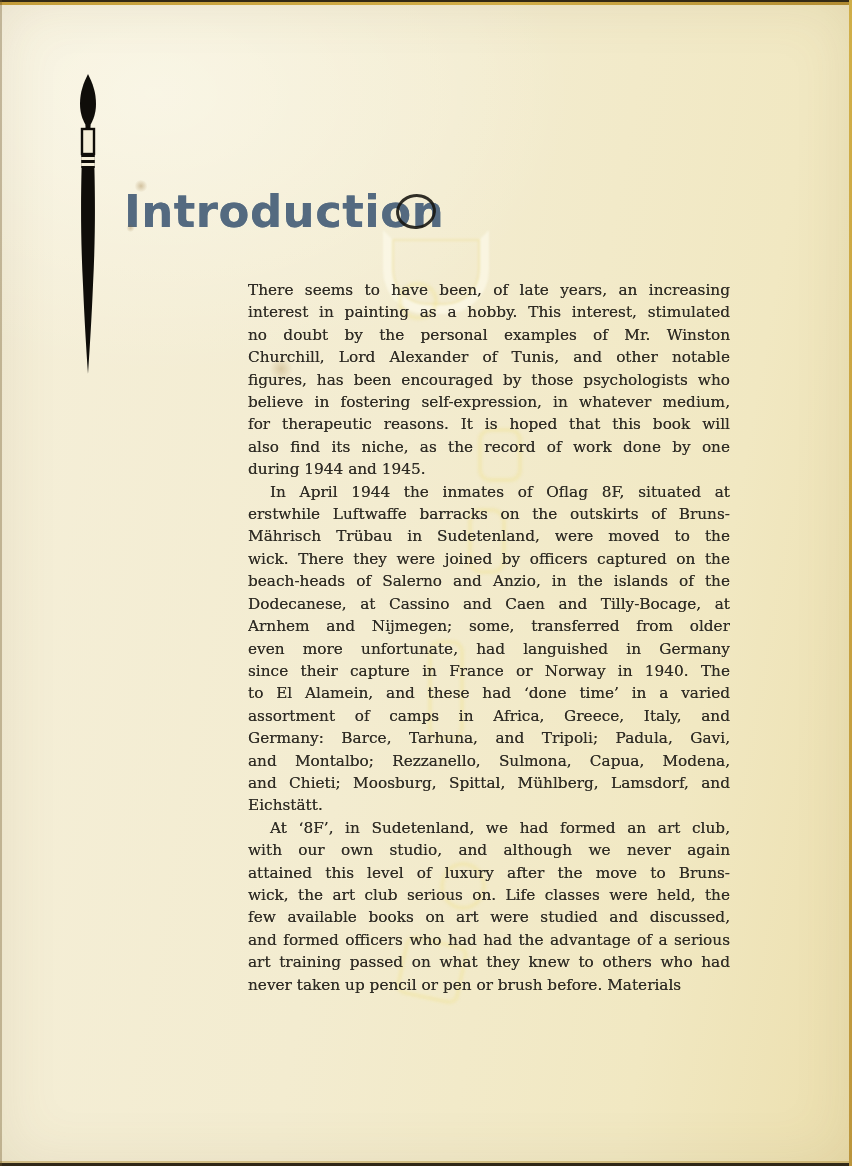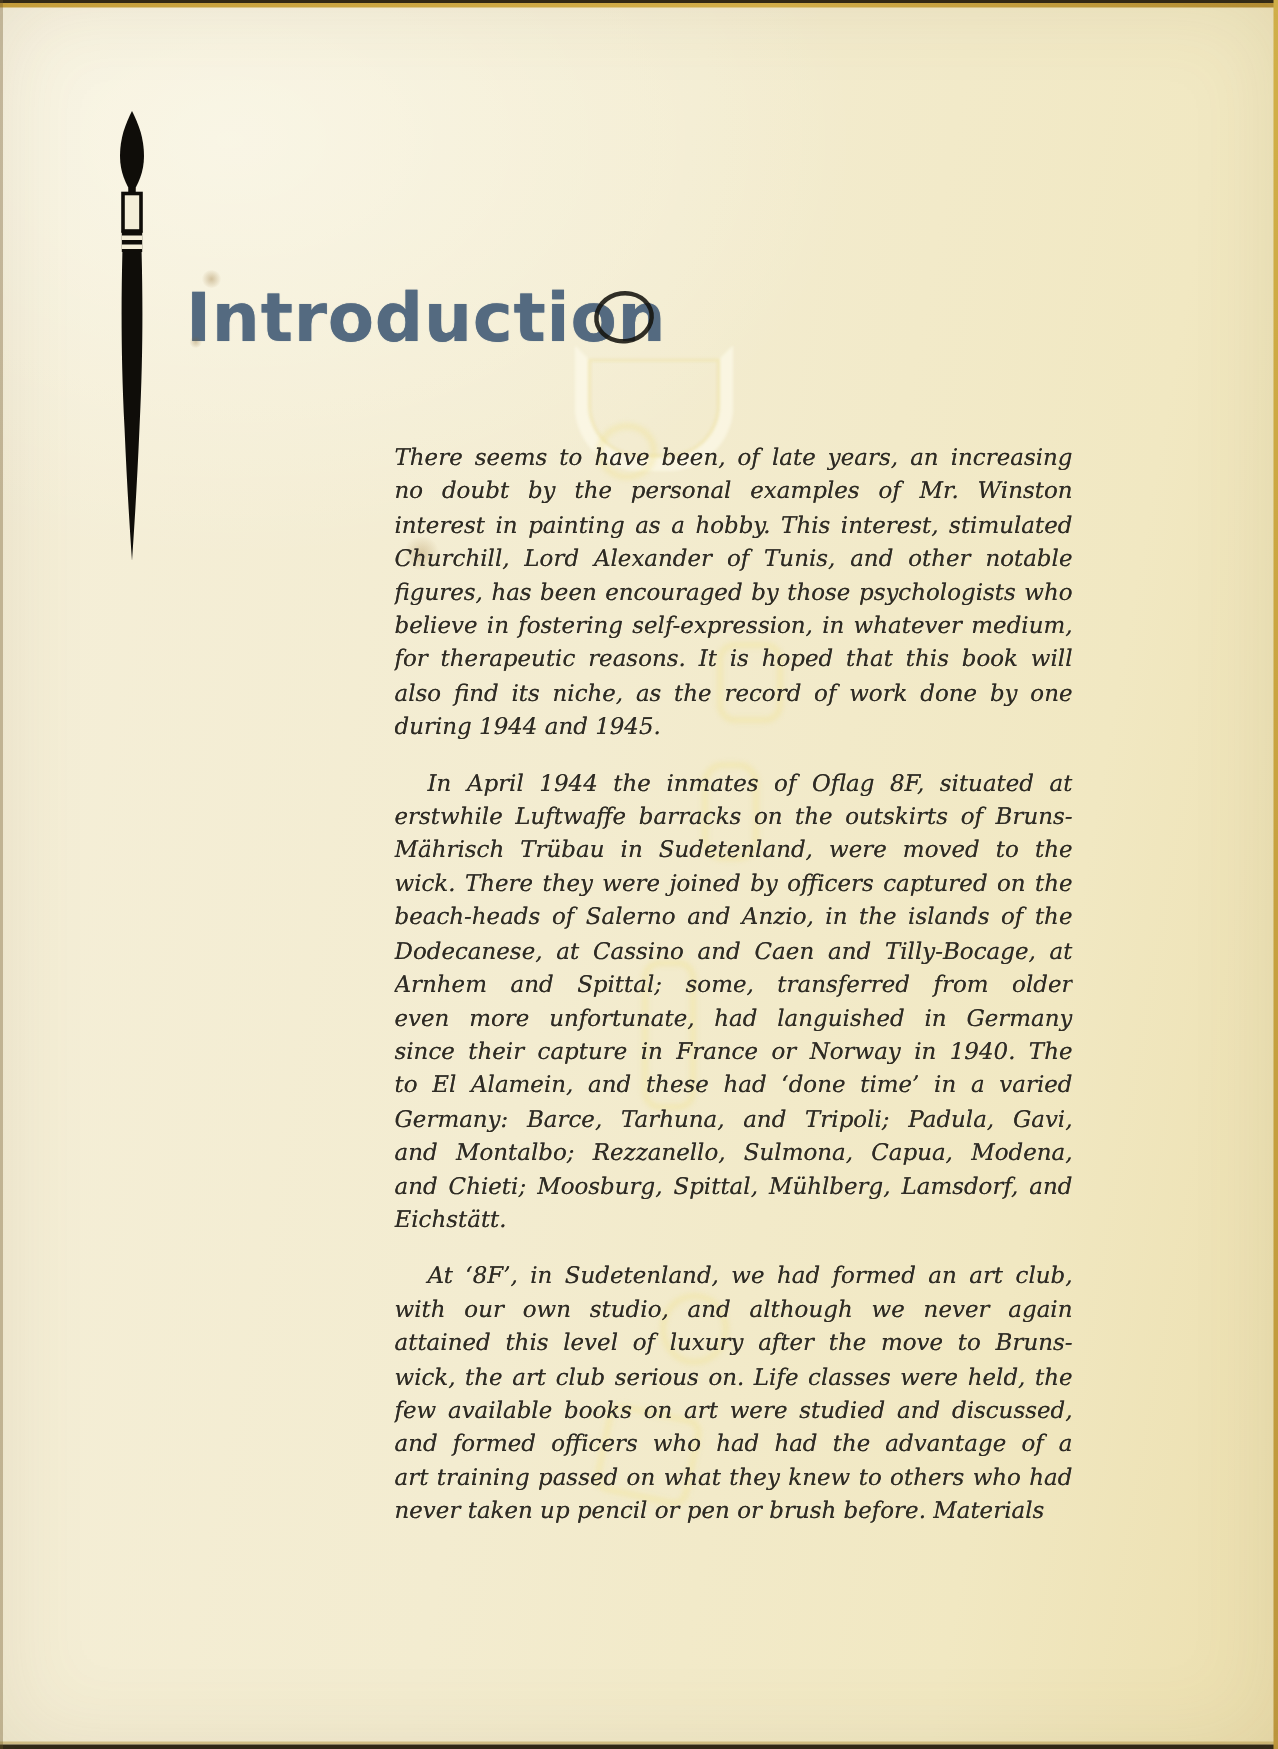--- a/index.html
+++ b/index.html
@@ -32,21 +32,21 @@
     letter-spacing:0.5px; color:#546a80;
     text-shadow:0 0 0.5px rgba(84,106,128,0.8);
   }
 
   
   .text-block {
     position:absolute; left:248px; top:279px; width:482px;
     font-size:15.3px; line-height:22.42px; color:#2e2b24;
     text-shadow:0 0 0.35px rgba(46,43,36,0.75);
   }
-  .para { margin:15px;font-style:italic; }
+  .para { margin:0; }
   .line { text-align:justify; text-align-last:justify; height:22.42px; overflow:hidden; }
   .line.last  { text-align-last:left; }
   .line.first-indent { text-indent:22px; }
 
   
   .ink-ring {
     position:absolute; left:396px; top:194px; width:34px; height:29px;
     border:3px solid #15130e; border-radius:50%;
     transform:rotate(-8deg); opacity:0.88;
   }
@@ -113,40 +113,41 @@
   <div class="ghost-mark ghost-4"></div>
   <div class="ghost-mark ghost-5"></div>
   <div class="ghost-mark ghost-6"></div>
   <div class="foxing fox-1"></div>
   <div class="foxing fox-2"></div>
   <div class="foxing fox-3"></div>
 
   <div class="text-block">
       <div class="para">
         <div class="line">There seems to have been, of late years, an increasing</div>
+        <div class="line">interest in painting as a hobby. This interest, stimulated</div>
         <div class="line">no doubt by the personal examples of Mr. Winston</div>
-        <div class="line">interest in painting as a hobby. This interest, stimulated</div>
         <div class="line">Churchill, Lord Alexander of Tunis, and other notable</div>
         <div class="line">figures, has been encouraged by those psychologists who</div>
         <div class="line">believe in fostering self-expression, in whatever medium,</div>
         <div class="line">for therapeutic reasons. It is hoped that this book will</div>
         <div class="line">also find its niche, as the record of work done by one</div>
         <div class="line last">during 1944 and 1945.</div>
       </div>
       <div class="para">
         <div class="line first-indent">In April 1944 the inmates of Oflag 8F, situated at</div>
         <div class="line">erstwhile Luftwaffe barracks on the outskirts of Bruns-</div>
         <div class="line">Mährisch Trübau in Sudetenland, were moved to the</div>
         <div class="line">wick. There they were joined by officers captured on the</div>
         <div class="line">beach-heads of Salerno and Anzio, in the islands of the</div>
         <div class="line">Dodecanese, at Cassino and Caen and Tilly-Bocage, at</div>
-        <div class="line">Arnhem and Spittal; some, transferred from older</div>
+        <div class="line">Arnhem and Nijmegen; some, transferred from older</div>
         <div class="line">even more unfortunate, had languished in Germany</div>
         <div class="line">since their capture in France or Norway in 1940. The</div>
         <div class="line">to El Alamein, and these had ‘done time’ in a varied</div>
+        <div class="line">assortment of camps in Africa, Greece, Italy, and</div>
         <div class="line">Germany: Barce, Tarhuna, and Tripoli; Padula, Gavi,</div>
         <div class="line">and Montalbo; Rezzanello, Sulmona, Capua, Modena,</div>
         <div class="line">and Chieti; Moosburg, Spittal, Mühlberg, Lamsdorf, and</div>
         <div class="line last">Eichstätt.</div>
       </div>
       <div class="para">
         <div class="line first-indent">At ‘8F’, in Sudetenland, we had formed an art club,</div>
         <div class="line">with our own studio, and although we never again</div>
         <div class="line">attained this level of luxury after the move to Bruns-</div>
         <div class="line">wick, the art club serious on. Life classes were held, the</div>

